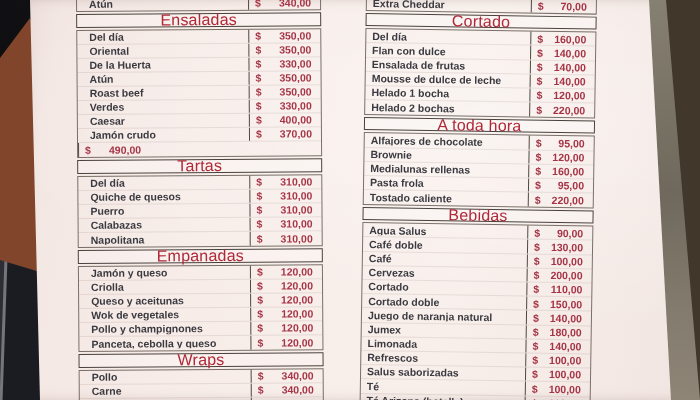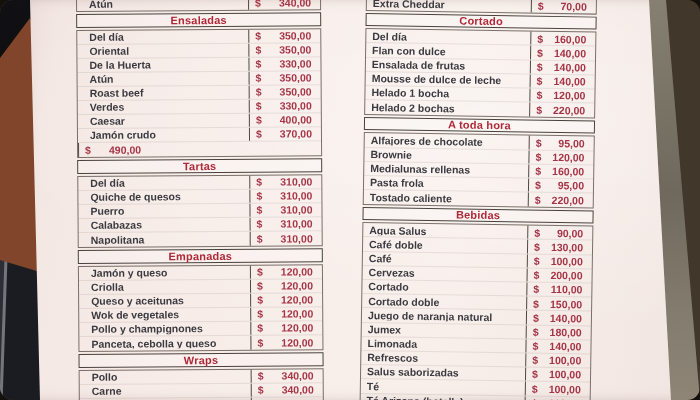--- a/index.html
+++ b/index.html
@@ -1,21 +1,20 @@
 <!DOCTYPE html>
 <html style="--header-color: #b02838; --price-color: #a63446; --item-color: #3a3a40;"><head>
 <meta charset="utf-8">
 <style>
   html,body{margin:0;padding:0;background:#14100c;}
   *{box-sizing:border-box;}
   .scene{
     position:relative;width:700px;height:400px;overflow:hidden;
     background:#3e3423;
     font-family:"Liberation Sans","DejaVu Sans",sans-serif;
-    border-radius:13px;
   }
   
   .bg-right-dark{
     position:absolute;inset:0;z-index:1;
     background:
       repeating-linear-gradient(37deg, rgba(0,0,0,.18) 0 2px, rgba(255,255,255,.04) 2px 3px, rgba(0,0,0,.10) 3px 5px),
       linear-gradient(170deg,#4c4132 0%,#443a2b 35%,#3a3124 70%,#2f2villain 100%);
     background-color:#41372a;
   }
   .bg-edge-strip{
@@ -57,21 +56,21 @@
   
   .col{position:absolute;z-index:5;}
   .col-left{left:76px;top:-4px;width:245px;--row:14px;--hdr-h:14px;--indent:12px;--pwidth:72px;transform:rotate(-.4deg);transform-origin:0 0;}
   .col-right{left:366px;top:-5px;width:231px;--row:14.2px;--hdr-h:13px;--indent:6px;--pwidth:65px;transform:rotate(.9deg);transform-origin:0 0;}
   .header-box{
     height:var(--hdr-h);margin:2px 0;border:1px solid #49423c;
     display:flex;align-items:center;justify-content:center;
     background:rgba(255,255,255,.25);
   }
   .header-label{
-    font-size:11px;font-weight:bold;color:var(--header-color,#b02838);
+    font-size:16px;font-weight:normal;color:var(--header-color,#b02838);
     line-height:1;letter-spacing:.2px;
   }
   .rows{border:1px solid rgba(80,70,62,.75);}
   .row{
     display:flex;align-items:center;height:var(--row);
     border-bottom:1px solid rgba(140,118,110,.16);
   }
   .row:last-child{border-bottom:none;}
   .iname{
     flex:1;padding-left:var(--indent);

